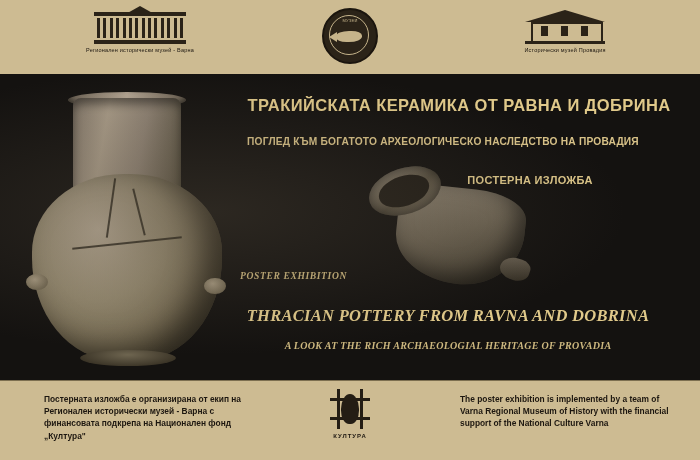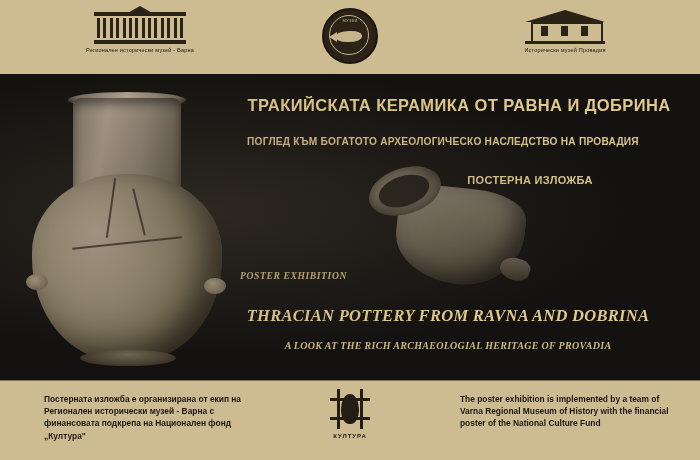--- a/index.html
+++ b/index.html
@@ -463,16 +463,16 @@
       <div class="nfc-mark">
         <div class="v" style="left:8px"></div>
         <div class="v" style="left:31px"></div>
         <div class="h" style="top:11px"></div>
         <div class="h" style="top:30px"></div>
         <div class="blob"></div>
       </div>
       <div class="nfc-label">КУЛТУРА</div>
     </div>
 
-    <div class="credit credit-right">The poster exhibition is implemented by a team of Varna Regional Museum of History with the financial poster of the National Culture Fund</div>
+    <div class="credit credit-right">The poster exhibition is implemented by a team of Varna Regional Museum of History with the financial support of the National Culture Varna</div>
   </div>
 
 </div>
 
 </body></html>

